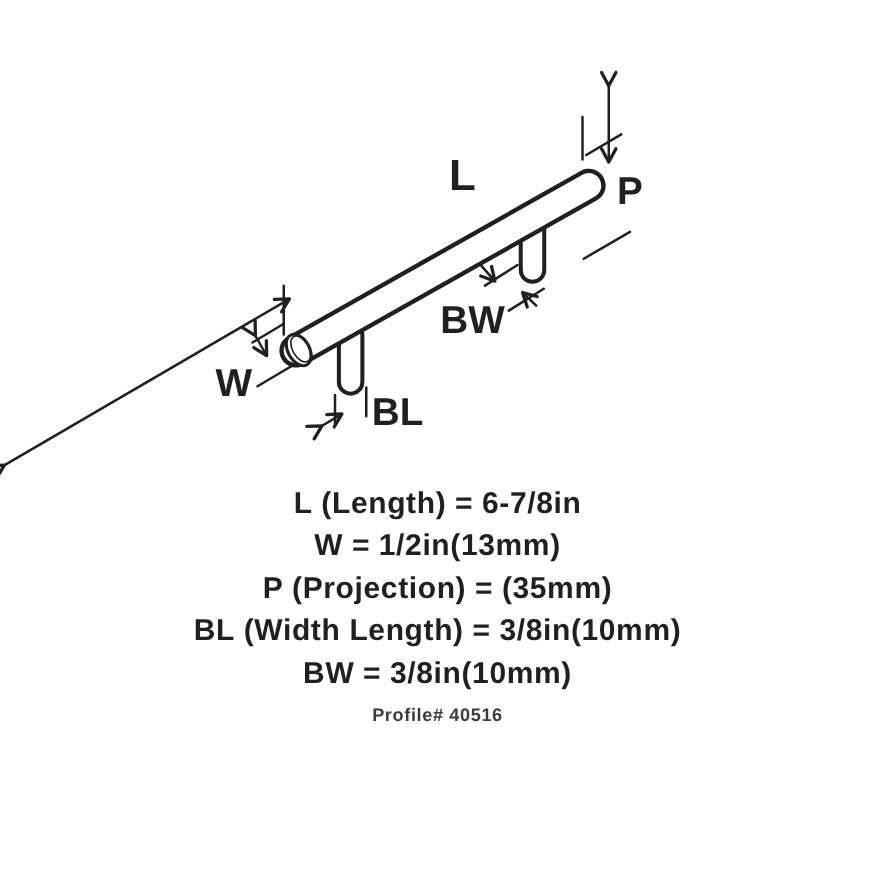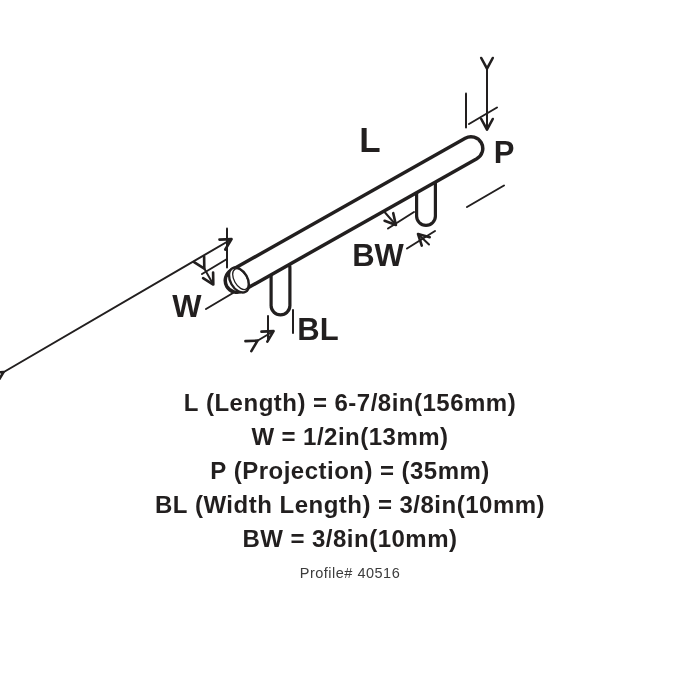--- a/index.html
+++ b/index.html
@@ -45,21 +45,21 @@
     font-weight: 700;
   }
   .gap {
     margin-right: 7px;
   }
   .footer-line {
     margin-top: 9px;
     font-size: 14.5px;
     letter-spacing: 0.5px;
     color: #3c3c3c;
-    font-weight: 400;
+    font-weight: 700;
   }
   .dim-label {
     font-family: "Liberation Sans", sans-serif;
     font-weight: 600;
     fill: #221f1f;
   }
 </style>
 </head>
 <body>
 
@@ -128,21 +128,20 @@
     <text class="dim-label" x="378" y="266" font-size="31" text-anchor="middle">BW</text>
   </svg>
 
   <div class="spec-block">
 
     <div class="spec-line">
       <span class="b gap">L</span>
       <span class="r gap">(Length)</span>
       <span class="b gap">=</span>
       <span class="b">6-7/8in</span>
-      <span class="r">(156mm)</span>
     </div>
 
     <div class="spec-line">
       <span class="b gap">W</span>
       <span class="b gap">=</span>
       <span class="b">1/2in</span>
       <span class="r">(13mm)</span>
     </div>
 
     <div class="spec-line">

